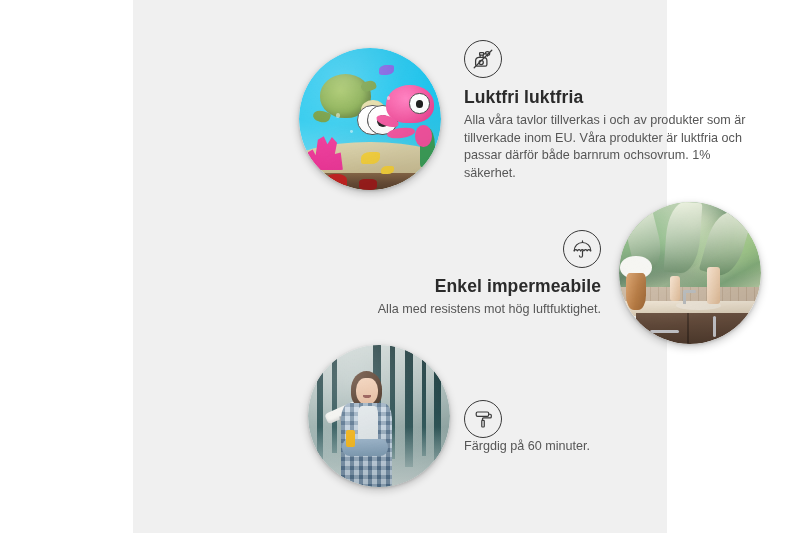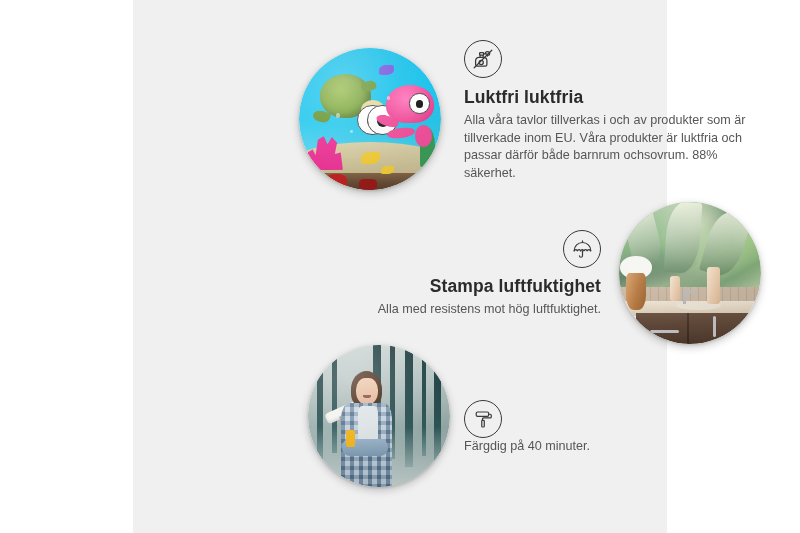--- a/index.html
+++ b/index.html
@@ -271,36 +271,36 @@
             <path d="M9.1 10.3V8.1M12.1 10.3V8.1"></path>
             <rect x="8.6" y="5.6" width="4" height="2.6" rx=".6"></rect>
             <path d="M12.6 6.9h2.8c.6 0 1.1.5 1.1 1.1v1.1"></path>
             <path d="M16.5 8.4c1.2 0 2.2-.8 2.2-1.9s-1-1.9-2.2-1.9-2.2.8-2.2 1.9"></path>
             <circle cx="10.2" cy="15.4" r="2.1"></circle>
             <path d="M3.2 20.8 20.8 3.2"></path>
           </svg>
         </div>
       </div>
       <div class="feat-title">Luktfri luktfria</div>
-      <div class="feat-body">Alla våra tavlor tillverkas i och av produkter som är tillverkade inom EU. Våra produkter är luktfria och passar därför både barnrum ochsovrum. 88% säkerhet.</div>
+      <div class="feat-body">Alla våra tavlor tillverkas i och av produkter som är tillverkade inom EU. Våra produkter är luktfria och passar därför både barnrum ochsovrum. 1% säkerhet.</div>
     </div>
 
     <div class="feature" id="feature-waterproof">
       <div class="icon-wrap">
         <div class="icon-circle">
           <svg width="23" height="23" viewBox="0 0 24 24" fill="none" stroke="#3a3a3a" stroke-width="1.25" stroke-linecap="round" stroke-linejoin="round" aria-hidden="true">
             <path d="M3.3 13.4c0-4.8 3.9-8.7 8.7-8.7s8.7 3.9 8.7 8.7"></path>
             <path d="M3.3 13.4c1.1-1.6 2.3-1.6 3.4 0 1.1-1.6 2.3-1.6 3.4 0"></path>
             <path d="M10.1 13.4c1.1-1.6 2.3-1.6 3.4 0 1.1-1.6 2.3-1.6 3.4 0 1.1-1.6 2.3-1.6 3.4 0"></path>
             <path d="M12 4.7V3.1"></path>
             <path d="M12 13.4v5.1c0 .9-.7 1.6-1.6 1.6s-1.6-.7-1.6-1.6"></path>
           </svg>
         </div>
       </div>
-      <div class="feat-title">Stampa luftfuktighet</div>
+      <div class="feat-title">Enkel impermeabile</div>
       <div class="feat-body">Alla med resistens mot hög luftfuktighet.</div>
     </div>
 
     <div class="photo" id="photo-bathroom">
       <div class="photo-inner">
         <div class="bt-wall"></div>
         <div class="bt-leaf" style="left:6%; top:4%; width:22%; height:44%; transform:rotate(-14deg);"></div>
         <div class="bt-leaf" style="left:33%; top:0%; width:24%; height:50%; transform:rotate(4deg);"></div>
         <div class="bt-leaf" style="left:62%; top:6%; width:26%; height:46%; transform:rotate(16deg);"></div>
         <div class="bt-backsplash"></div>
@@ -348,17 +348,17 @@
     <div class="feature" id="feature-easymount">
       <div class="icon-wrap">
         <div class="icon-circle">
           <svg width="23" height="23" viewBox="0 0 24 24" fill="none" stroke="#3a3a3a" stroke-width="1.25" stroke-linecap="round" stroke-linejoin="round" aria-hidden="true">
             <rect x="4.4" y="4.2" width="13" height="4.6" rx="1.4"></rect>
             <path d="M17.4 6.5h1.6c.6 0 1.1.5 1.1 1.1v1.7c0 .6-.5 1.1-1.1 1.1h-7c-.6 0-1.1.5-1.1 1.1v1.3"></path>
             <rect x="10.2" y="13" width="2.6" height="6.8" rx=".7"></rect>
           </svg>
         </div>
       </div>
-      <div class="feat-body">Färgdig på 40 minuter.</div>
+      <div class="feat-body">Färgdig på 60 minuter.</div>
     </div>
 
   </div>
 </div>
 
 </body></html>

